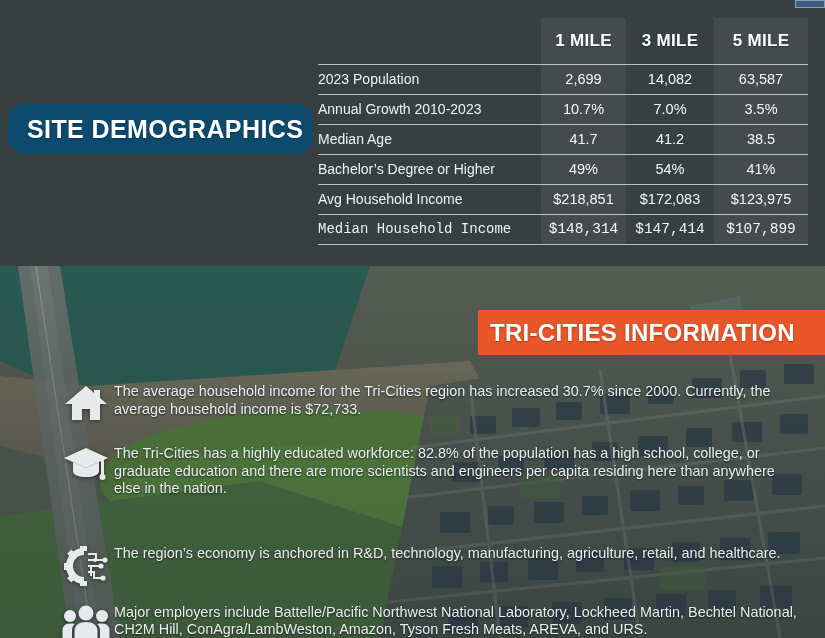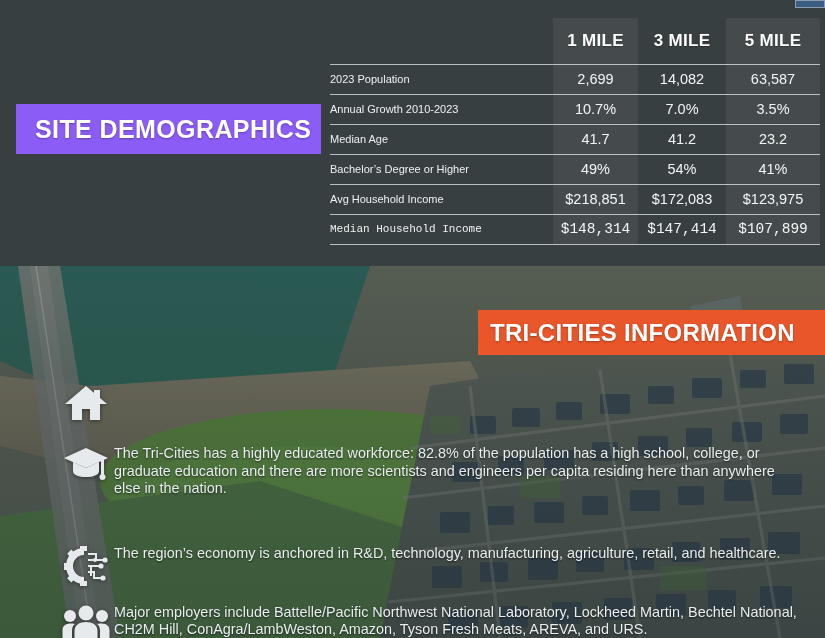--- a/index.html
+++ b/index.html
@@ -25,27 +25,28 @@
     position: absolute;
     left: 0; top: 0;
     width: 825px;
     height: 266px;
     background: #383f41;
   }
 
   
   #site-demo-banner {
     position: absolute;
-    left: 16px;
+    left: 8px;
     top: 104px;
     width: 305px;
     height: 50px;
-    background: #8b5cf6;
+    background: #0c4a6e;
     display: flex;
     align-items: center;
+    border-radius: 17px;
   }
   #site-demo-banner .banner-text {
     color: #ffffff;
     font-size: 25px;
     font-weight: bold;
     letter-spacing: 0.4px;
     padding-left: 19px;
     white-space: nowrap;
     text-shadow: 0 1px 2px rgba(0,0,0,0.28);
   }
@@ -54,21 +55,20 @@
   #demo-table-wrap {
     position: absolute;
     left: 318px;
     top: 18px;
     width: 490px;
   }
   table.demo-table {
     width: 490px;
     border-collapse: collapse;
     table-layout: fixed;
-    margin-left: 12px;
   }
   table.demo-table col.c-label { width: 223px; }
   table.demo-table col.c-m1    { width: 85px; }
   table.demo-table col.c-m3    { width: 88px; }
   table.demo-table col.c-m5    { width: 94px; }
 
   table.demo-table th, table.demo-table td {
     padding: 0;
     vertical-align: middle;
   }
@@ -89,21 +89,21 @@
   .data-row td {
     height: 30px;
     border-top: 1.5px solid rgba(222,228,230,0.78);
   }
   .data-row:last-child td {
     border-bottom: 1.5px solid rgba(222,228,230,0.78);
     font-family: Liberation Mono, monospace;
   }
   td.cell-label {
     color: #eef2f3;
-    font-size: 11px;
+    font-size: 14px;
     padding-left: 7px;
     white-space: nowrap;
   }
   td.cell-val {
     color: #f2f5f6;
     font-size: 14.5px;
     text-align: center;
     white-space: nowrap;
   }
 
@@ -233,21 +233,21 @@
           <tr class="data-row">
             <td class="cell-label">Annual Growth 2010-2023</td>
             <td class="cell-val band">10.7%</td>
             <td class="cell-val">7.0%</td>
             <td class="cell-val band">3.5%</td>
           </tr>
           <tr class="data-row">
             <td class="cell-label">Median Age</td>
             <td class="cell-val band">41.7</td>
             <td class="cell-val">41.2</td>
-            <td class="cell-val band">23.2</td>
+            <td class="cell-val band">38.5</td>
           </tr>
           <tr class="data-row">
             <td class="cell-label">Bachelor’s Degree or Higher</td>
             <td class="cell-val band">49%</td>
             <td class="cell-val">54%</td>
             <td class="cell-val band">41%</td>
           </tr>
           <tr class="data-row">
             <td class="cell-label">Avg Household Income</td>
             <td class="cell-val band">$218,851</td>
@@ -374,20 +374,21 @@
 
   <div id="info-list">
 
     <div class="info-item it-1">
       <span class="info-icon">
         <svg width="44" height="38" viewBox="0 0 44 38">
           <path d="M22 2 L43 20 L36 20 L36 36 L26 36 L26 25 L18 25 L18 36 L8 36 L8 20 L1 20 Z" fill="#e6eaec"></path>
           <rect x="30" y="6" width="6" height="9" fill="#e6eaec"></rect>
         </svg>
       </span>
+      <span class="info-text">The average household income for the Tri-Cities region  has increased 30.7% since 2000. Currently, the average  household income is $72,733.</span>
     </div>
 
     <div class="info-item it-2">
       <span class="info-icon">
         <svg width="46" height="34" viewBox="0 0 46 34">
           <path d="M23 2 L45 12 L23 22 L1 12 Z" fill="#e6eaec"></path>
           <path d="M10 16 L10 25 C10 29 16 31 23 31 C30 31 36 29 36 25 L36 16 L23 22 Z" fill="#e6eaec"></path>
           <rect x="38" y="13" width="3" height="16" fill="#e6eaec"></rect>
           <circle cx="39.5" cy="31" r="3" fill="#e6eaec"></circle>
         </svg>

